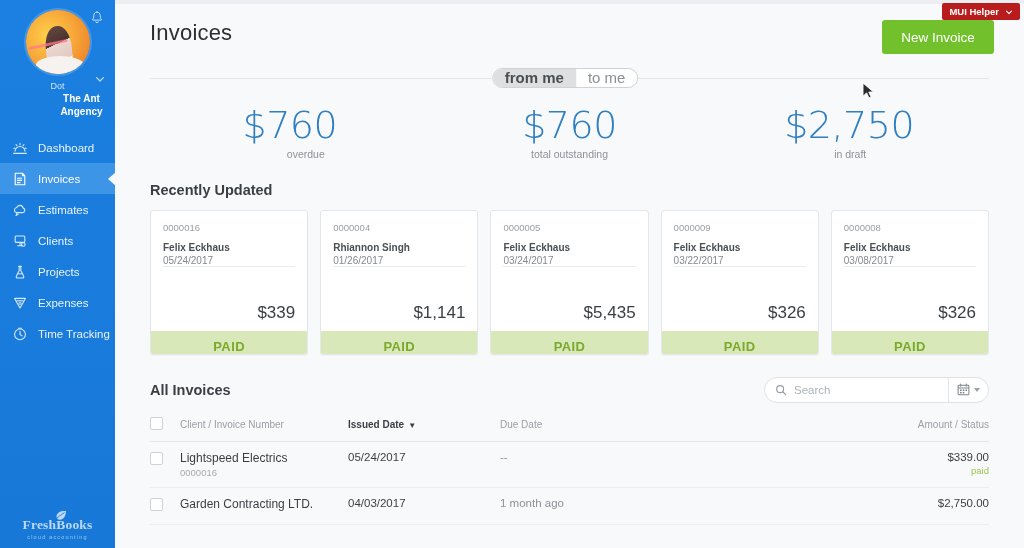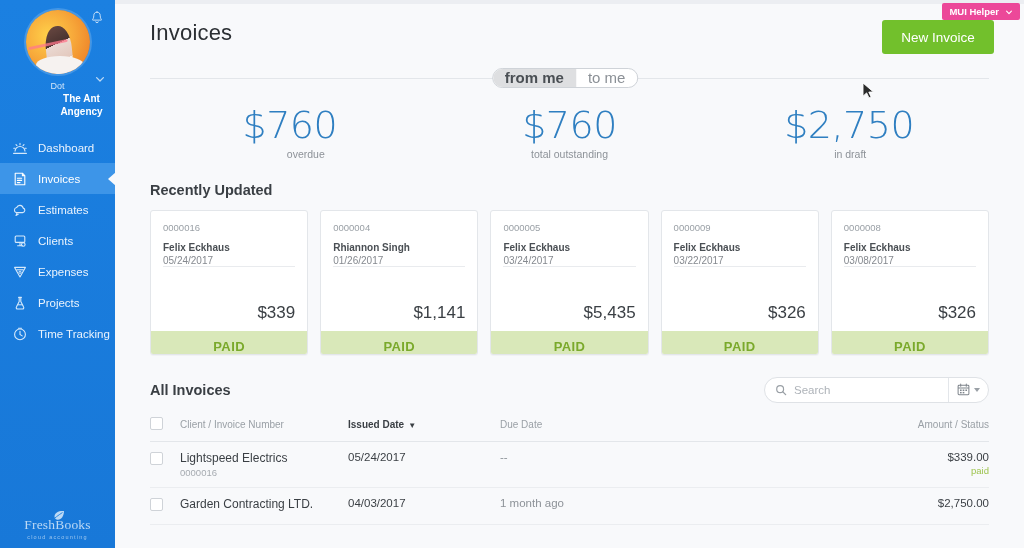--- a/index.html
+++ b/index.html
@@ -69,21 +69,21 @@
     position: absolute; right: -1px; top: 50%; transform: translateY(-50%);
     width: 0; height: 0;
     border-top: 7px solid transparent; border-bottom: 7px solid transparent;
     border-right: 8px solid #f8f9fb;
   }
   .fb-logo {
     position: absolute; left: 0; right: 0; bottom: 8px; text-align: center;
   }
   .fb-logo .fb-word {
     font-family: "Liberation Serif", serif;
-    font-size: 13.5px; font-weight: 400; letter-spacing: 0.2px;
+    font-size: 13.5px; font-weight: 700; letter-spacing: 0.2px;
     color: #bcd9f5; display: inline-block; text-align: center;
   }
   .fb-logo .fb-sub {
     font-size: 5.5px; color: #9cc6ee; letter-spacing: 1.2px; margin-top: 1px;
   }
   .fb-leaf { position: absolute; right: 26px; top: -5px; width: 14px; height: 11px; }
 
   
   .main { position: absolute; left: 115px; top: 4px; right: 0; bottom: 0; overflow: hidden; }
 
@@ -191,21 +191,21 @@
   .c-status { font-size: 9.5px; color: #9ec44f; text-align: right; margin-top: 2px; }
 
   .col-chk { width: 30px; }
   .col-client { width: 168px; }
   .col-issued { width: 152px; }
   .col-due { width: 230px; }
 
   
   .mui-badge {
     position: absolute; right: 4px; top: 3px; z-index: 30;
-    background: #ec4899; color: #fff; border-radius: 2px;
+    background: #b91c1c; color: #fff; border-radius: 2px;
     font-size: 9.5px; font-weight: 700; padding: 3px 7px;
     display: flex; align-items: center; gap: 6px; cursor: pointer;
   }
   .mui-badge .cv { width: 8px; height: 8px; }
 
   
   .cursor { position: absolute; left: 862px; top: 82px; width: 14px; height: 18px; z-index: 40; }
 </style>
 </head>
 <body>
@@ -273,33 +273,33 @@
         <svg class="ic" viewBox="0 0 16 16">
           <rect x="3.2" y="3" width="9.6" height="6.4" rx="1" fill="none" stroke="#d6e9fb" stroke-width="1.1"></rect>
           <path d="M8 9.4v3.4M5.6 12.8h4.8" stroke="#d6e9fb" stroke-width="1.1" stroke-linecap="round"></path>
           <circle cx="11.3" cy="11.5" r="1.8" fill="none" stroke="#d6e9fb" stroke-width="1.1"></circle>
         </svg>
         <span>Clients</span>
       </div>
 
       <div class="nav-item">
         <svg class="ic" viewBox="0 0 16 16">
+          <path d="M6.6 2.4h2.8M7.2 2.4v4L4.4 12.1c-.5.9.1 1.9 1.1 1.9h5c1 0 1.6-1 1.1-1.9L8.8 6.4v-4" fill="none" stroke="#d6e9fb" stroke-width="1.1" stroke-linejoin="round" stroke-linecap="round"></path>
+          <path d="M5.9 9.8h4.2" stroke="#d6e9fb" stroke-width="1"></path>
+        </svg>
+        <span>Projects</span>
+      </div>
+
+      <div class="nav-item">
+        <svg class="ic" viewBox="0 0 16 16">
           <path d="M2.6 3.4h10.8l-5.4 9.6z" fill="none" stroke="#d6e9fb" stroke-width="1.1" stroke-linejoin="round"></path>
           <path d="M4.4 5.8h7.2" stroke="#d6e9fb" stroke-width="1.1"></path>
           <circle cx="8" cy="8.3" r="1.1" fill="none" stroke="#d6e9fb" stroke-width="1"></circle>
         </svg>
         <span>Expenses</span>
-      </div>
-
-      <div class="nav-item">
-        <svg class="ic" viewBox="0 0 16 16">
-          <path d="M6.6 2.4h2.8M7.2 2.4v4L4.4 12.1c-.5.9.1 1.9 1.1 1.9h5c1 0 1.6-1 1.1-1.9L8.8 6.4v-4" fill="none" stroke="#d6e9fb" stroke-width="1.1" stroke-linejoin="round" stroke-linecap="round"></path>
-          <path d="M5.9 9.8h4.2" stroke="#d6e9fb" stroke-width="1"></path>
-        </svg>
-        <span>Projects</span>
       </div>
 
       <div class="nav-item">
         <svg class="ic" viewBox="0 0 16 16">
           <circle cx="8" cy="8.4" r="5.4" fill="none" stroke="#d6e9fb" stroke-width="1.1"></circle>
           <path d="M8 5.2v3.3l2.2 1.4" fill="none" stroke="#d6e9fb" stroke-width="1.1" stroke-linecap="round"></path>
           <path d="M6.4 2.2h3.2" stroke="#d6e9fb" stroke-width="1.1" stroke-linecap="round"></path>
         </svg>
         <span>Time Tracking</span>
       </div>

